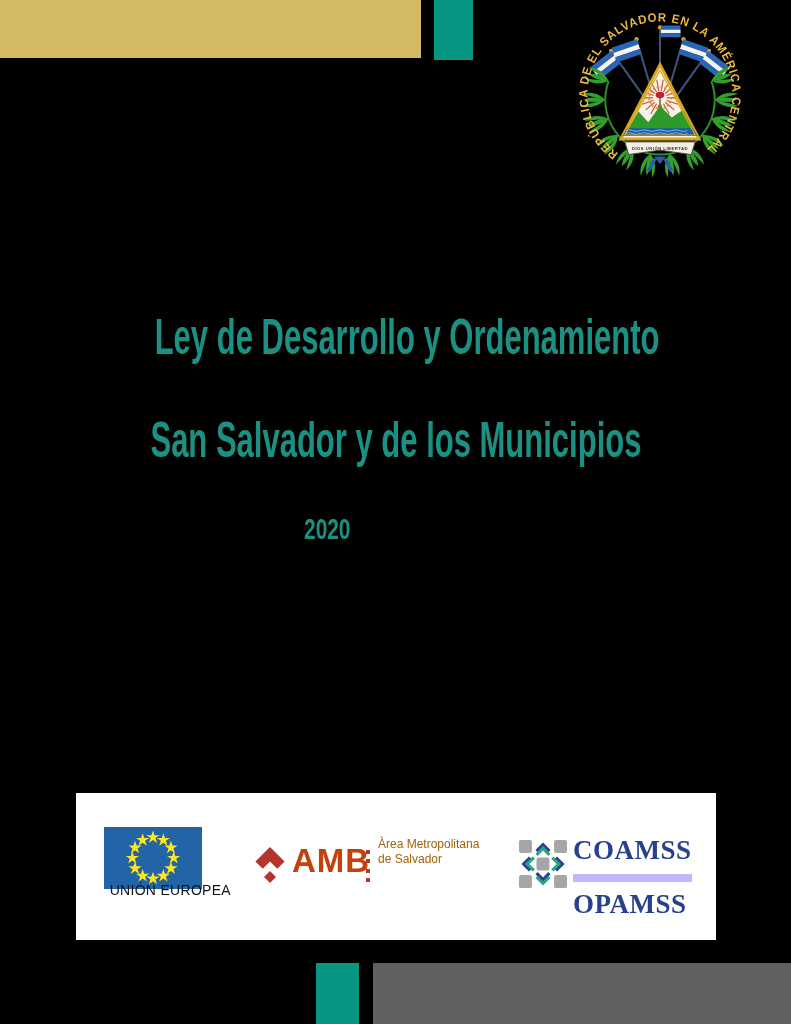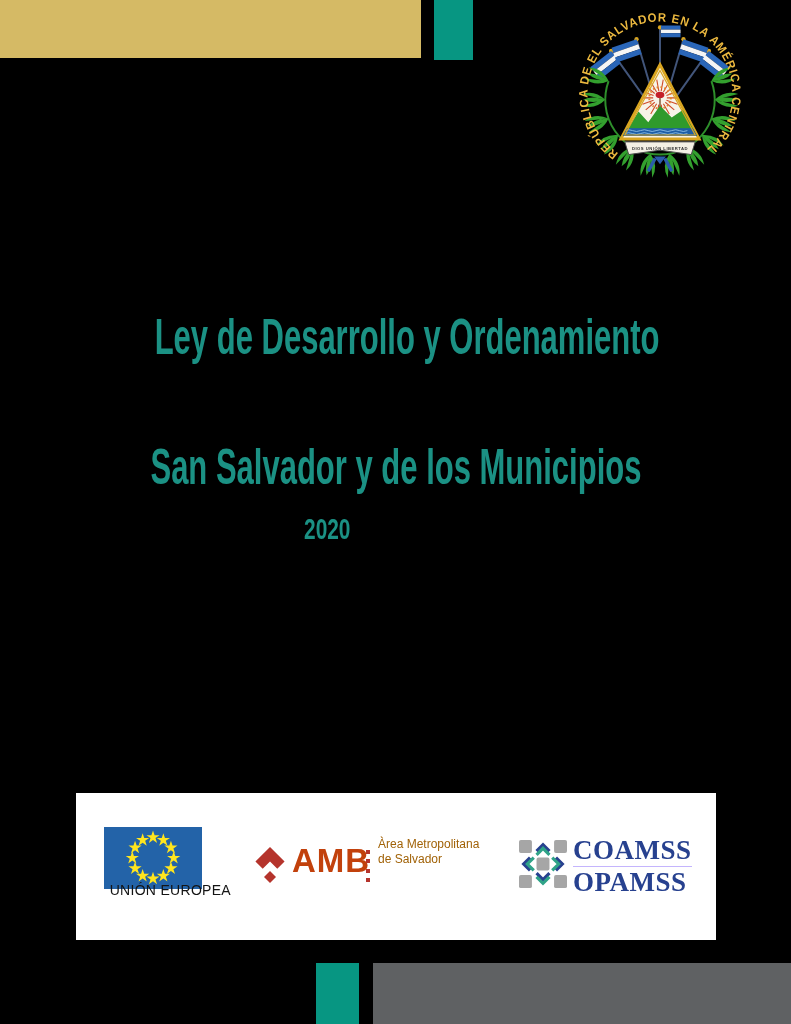--- a/index.html
+++ b/index.html
@@ -14,21 +14,21 @@
 
   
   .coat { position:absolute; left:562px; top:4px; width:196px; height:176px; overflow:visible; }
 
   
   .title-line {
     position:absolute; left:0; width:791px; text-align:center;
     color:#1b9184; font-weight:bold; font-size:50px; line-height:54px; white-space:nowrap;
   }
   .title-line > span { display:inline-block; transform:scaleX(0.62); transform-origin:50% 50%; }
-  .t1 { top:310px; } .t2 { top:361px; } .t3 { top:413px;margin-top:27px; } .t4 { top:463px; }
+  .t1 { top:310px; } .t2 { top:361px; } .t3 { top:413px; } .t4 { top:463px; }
   .title-year {
     position:absolute; left:0; top:512px; width:654px; text-align:center;
     color:#1b9184; font-weight:bold; font-size:29px; line-height:34px;
   }
   .title-year > span { display:inline-block; transform:scaleX(0.72); transform-origin:50% 50%; }
 
   
   .panel { position:absolute; left:76px; top:793px; width:640px; height:147px; background:#ffffff; }
 
   .eu-flag  { position:absolute; left:28px; top:34px; width:98px; height:62px; }
@@ -40,22 +40,22 @@
                  line-height:40px; color:#c2410c; letter-spacing:1px; }
   .amb-dots { position:absolute; left:290px; top:57px; width:4px; height:32px;
               display:flex; flex-direction:column; justify-content:space-between; }
   .amb-dots i { display:block; width:4px; height:4px; background:#b5342c; }
   .amb-name { position:absolute; left:302px; top:44px; font-size:12px; line-height:14.5px; color:#a16207; }
 
   .coamss-icon { position:absolute; left:443px; top:44px; width:48px; height:54px; }
   .coamss-text { position:absolute; left:497px; top:44px; font-family:"Liberation Serif", serif;
                  font-weight:bold; color:#27418f; }
   .coamss-l1 { font-size:27px; line-height:27px; letter-spacing:0.5px;
-               padding-bottom:2px; border-bottom:1px solid #c4b5fd; }
-  .coamss-l2 { font-size:27px; line-height:27px; letter-spacing:0.5px; padding-top:2px;font-family:Liberation Serif, serif; }
+               padding-bottom:10px; border-bottom:8px solid #c4b5fd; }
+  .coamss-l2 { font-size:27px; line-height:27px; letter-spacing:0.5px; padding-top:9px;font-family:Liberation Serif, serif; }
 
   
   .teal-bottom { position:absolute; left:316px; top:963px; width:43px; height:61px; background:#079682; }
   .gray-bar    { position:absolute; left:373px; top:963px; width:418px; height:61px; background:#5f6163; }
 </style>
 </head>
 <body>
 
 <div class="page">
 

